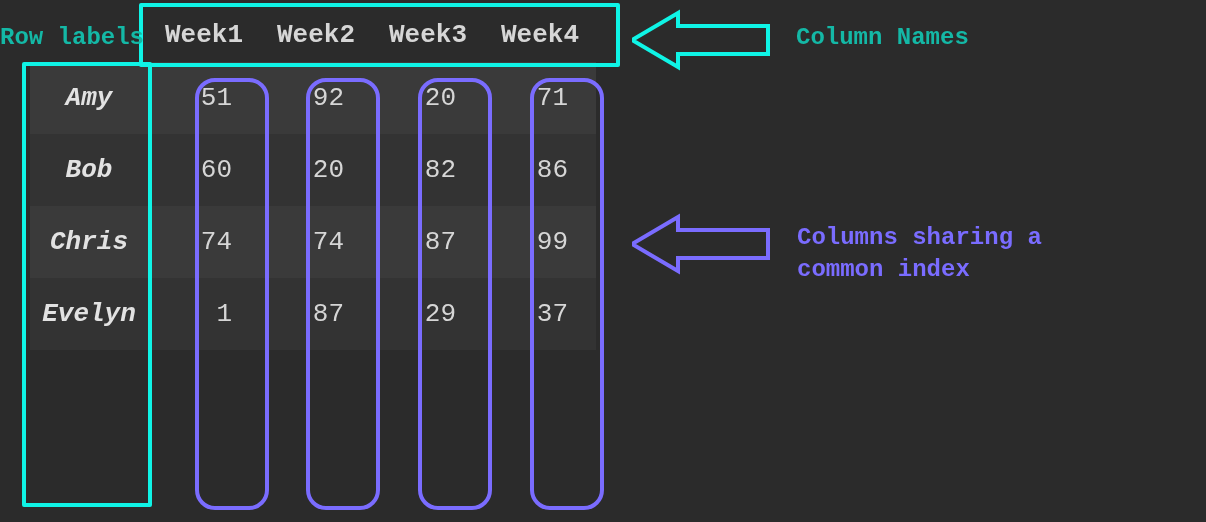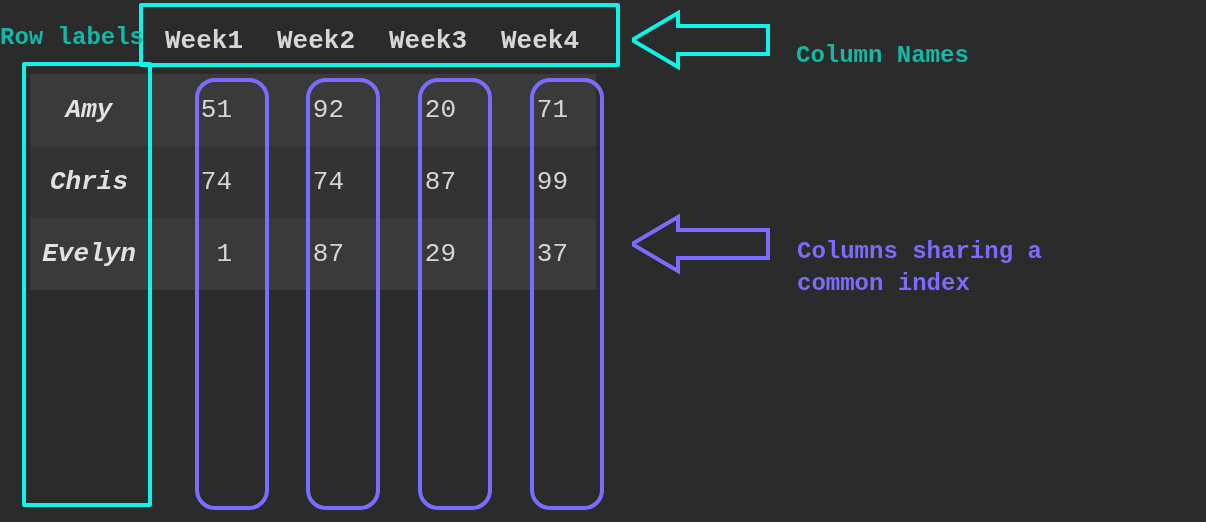--- a/index.html
+++ b/index.html
@@ -26,21 +26,21 @@
     border-collapse: collapse;
     font-size: 26px;
   }
   table.df th, table.df td {
     padding: 0;
     text-align: center;
     vertical-align: middle;
     height: 72px;
   }
   table.df thead th {
-    height: 66px;
+    height: 54px;
     font-weight: bold;
     color: #d6d6d6;
     background: transparent;
     width: 112px;
   }
   table.df thead th.corner {
     width: 118px;
   }
   table.df tbody th {
     width: 118px;
@@ -117,20 +117,27 @@
     </thead>
     <tbody>
       <tr>
         <th>Amy</th>
         <td>51</td>
         <td>92</td>
         <td>20</td>
         <td>71</td>
       </tr>
       <tr>
+        <th>Bob</th>
+        <td>60</td>
+        <td>20</td>
+        <td>82</td>
+        <td>86</td>
+      </tr>
+      <tr>
         <th>Chris</th>
         <td>74</td>
         <td>74</td>
         <td>87</td>
         <td>99</td>
       </tr>
       <tr>
         <th>Evelyn</th>
         <td>1</td>
         <td>87</td>
@@ -143,22 +150,22 @@
   <div class="box cyan-box" style="left:139px; top:3px; width:481px; height:64px;"></div>
 
   <div class="box cyan-box" style="left:22px; top:62px; width:130px; height:445px;"></div>
 
   <div class="box purple-box" style="left:195px; top:78px; width:74px; height:432px;"></div>
   <div class="box purple-box" style="left:306px; top:78px; width:74px; height:432px;"></div>
   <div class="box purple-box" style="left:418px; top:78px; width:74px; height:432px;"></div>
   <div class="box purple-box" style="left:530px; top:78px; width:74px; height:432px;"></div>
 
   <div class="label cyan-text" style="left:0px; top:22px;">Row labels</div>
-  <div class="label cyan-text" style="left:796px; top:22px;margin-top:18px;">Column Names</div>
-  <div class="label purple-text" style="left:797px; top:236px;">Columns sharing a
+  <div class="label cyan-text" style="left:796px; top:22px;">Column Names</div>
+  <div class="label purple-text" style="left:797px; top:222px;">Columns sharing a
 common index</div>
 
   <div class="arrow" style="left:632px; top:9px;">
     <svg width="140" height="62" viewBox="0 0 140 62">
       <path d="M0 31 L46 4 L46 17 L136 17 L136 45 L46 45 L46 58 Z" fill="none" stroke="#0ff4e6" stroke-width="4" stroke-linejoin="miter"></path>
     </svg>
   </div>
 
   <div class="arrow" style="left:632px; top:213px;">
     <svg width="140" height="62" viewBox="0 0 140 62">

